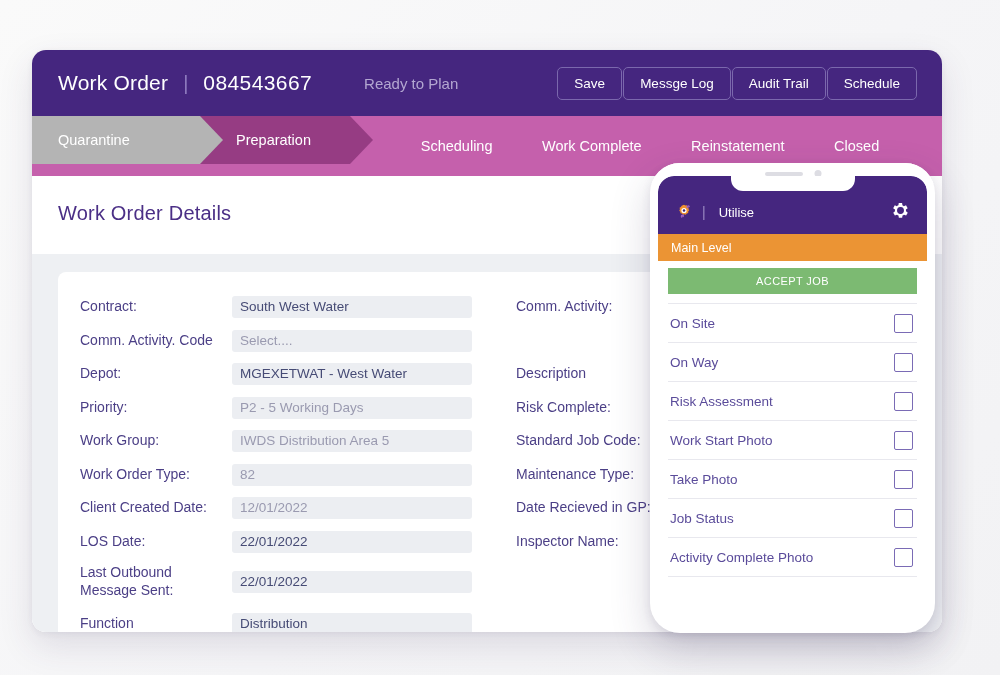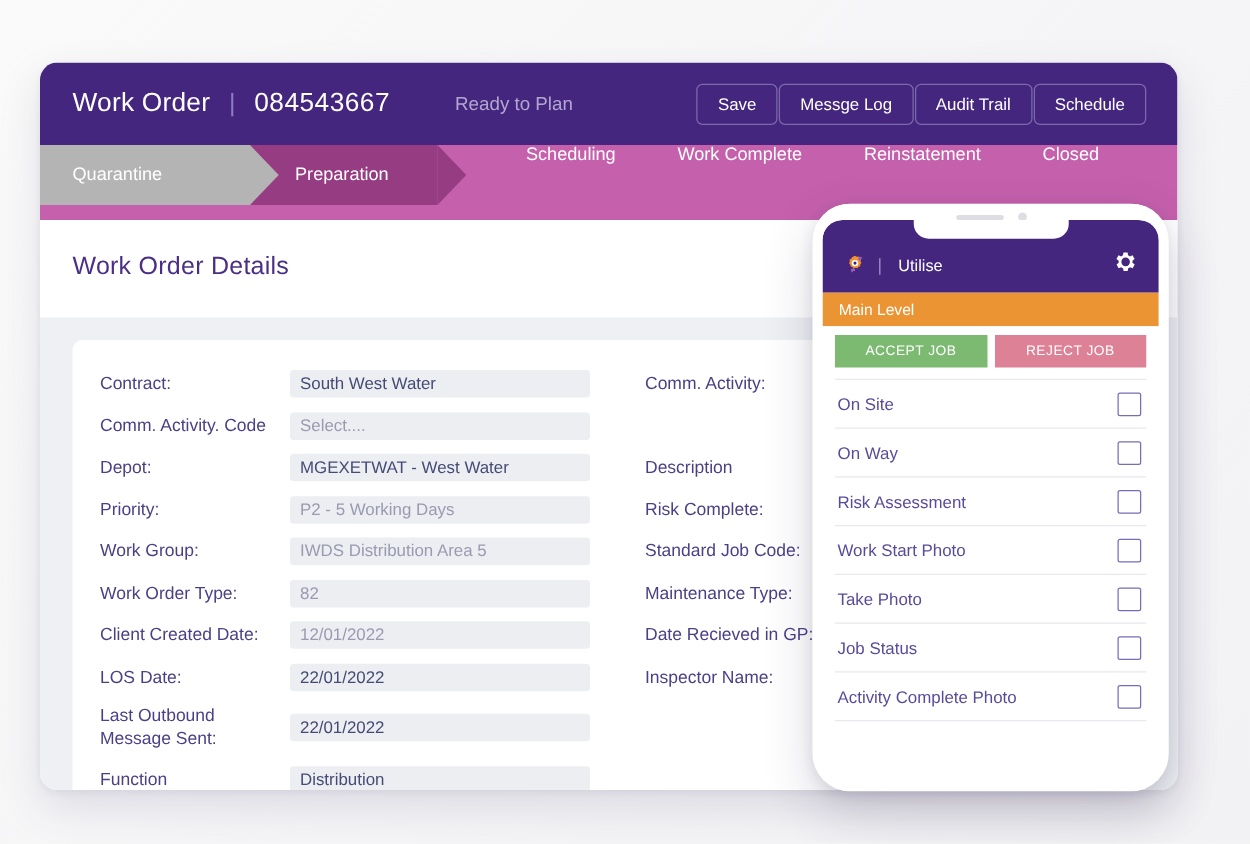--- a/index.html
+++ b/index.html
@@ -107,20 +107,21 @@
     width: 0; height: 0;
     border-top: 24px solid transparent;
     border-bottom: 24px solid transparent;
     z-index: 2;
   }
   .s-quarantine .arrow-tip { border-left: 23px solid #b4b4b4; }
   .s-preparation .arrow-tip { border-left: 23px solid #963c83; }
   .steps-tail {
     flex: 1;
     display: flex;
+    align-items: center;
     justify-content: space-around;
     padding-left: 46px;
     padding-right: 38px;
     color: #fff;
     font-size: 14.5px;
   }
   .steps-tail .tail-item { white-space: nowrap; }
 
   
   .card-body {
@@ -472,21 +473,20 @@
             <circle cx="12" cy="12" r="3.3" fill="#45267f"></circle>
           </svg>
         </div>
       </div>
 
       <div class="ph-level">Main Level</div>
 
       <div class="ph-content">
         <div class="job-btns">
           <button class="job-btn job-accept">ACCEPT JOB</button>
-          <button class="job-btn job-reject">REJECT JOB</button>
         </div>
 
         <div class="chk-row">
           <div class="chk-label">On Site</div>
           <div class="chk-box"></div>
         </div>
         <div class="chk-row">
           <div class="chk-label">On Way</div>
           <div class="chk-box"></div>
         </div>

